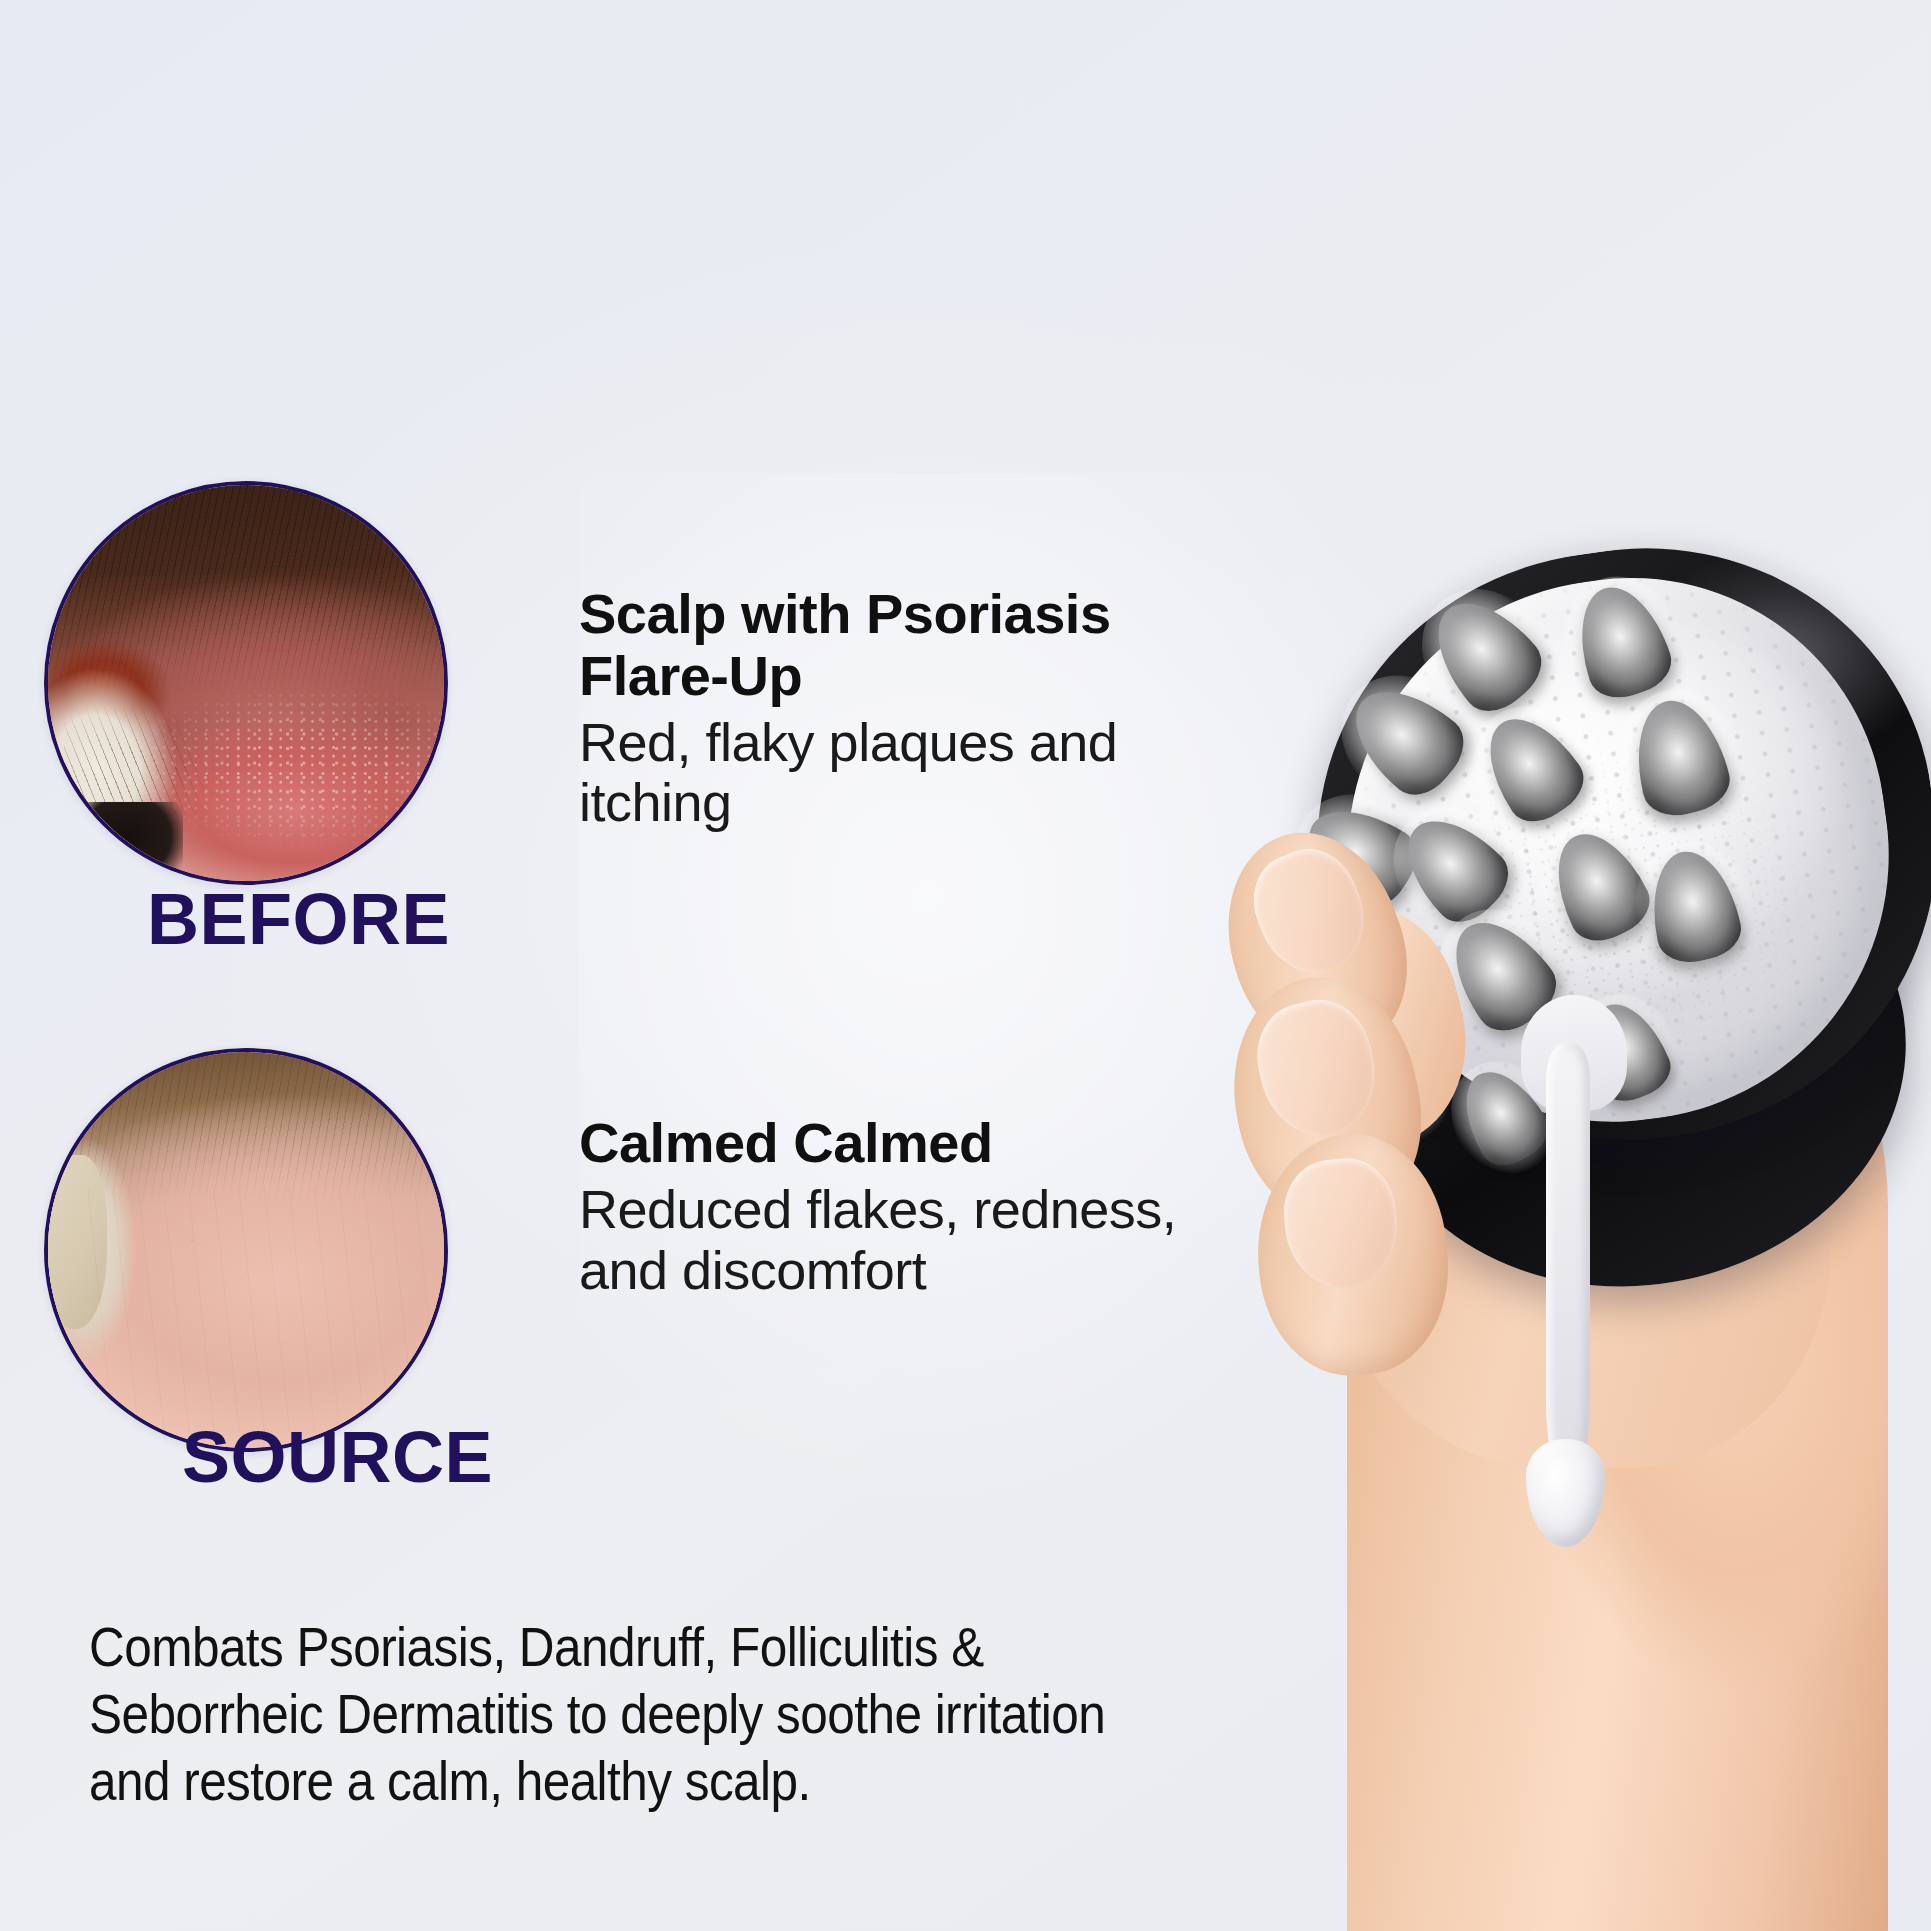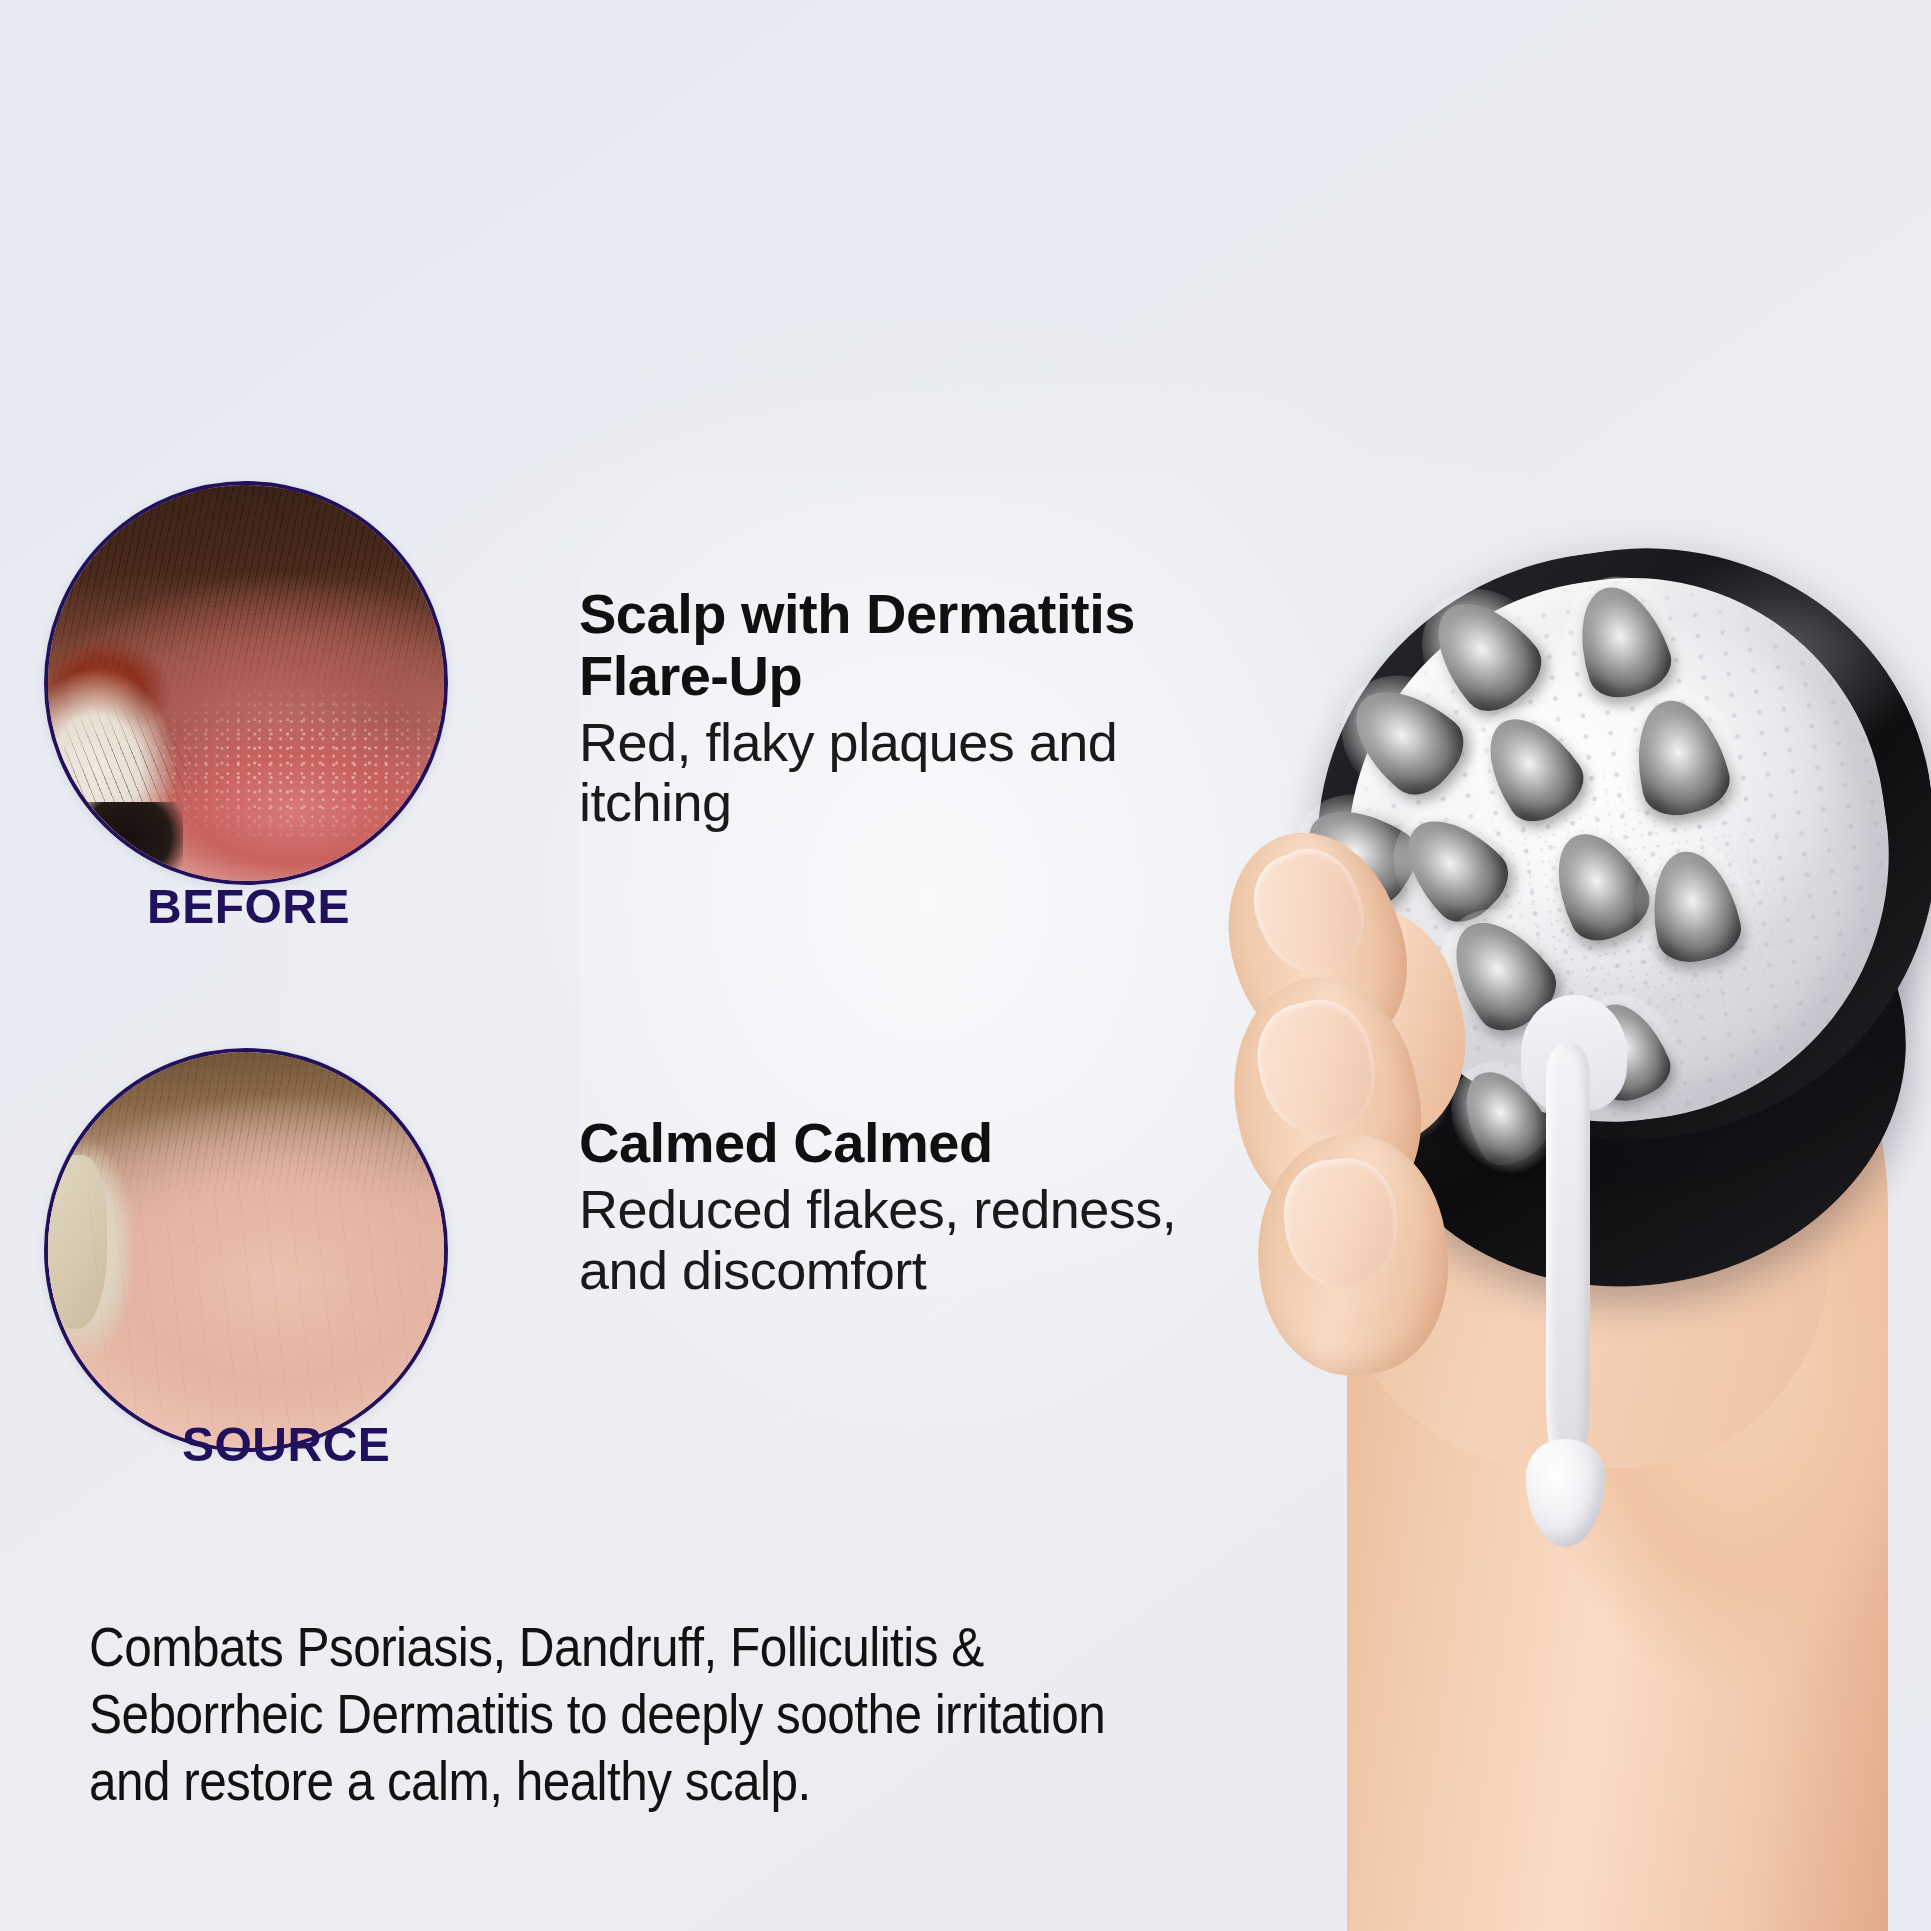--- a/index.html
+++ b/index.html
@@ -128,21 +128,21 @@
     position:absolute; left:-2%; top:26%; width:17%; height:44%;
     border-radius:55% 40% 48% 52%;
     background:linear-gradient(120deg,#e2d8c2 0%, #d5c8ae 60%, #c9b99d 100%);
     opacity:.95;
   }
 
   .circle-label {
     position:absolute;
     color:#21115c;
     font-weight:700;
-    font-size:48px;
+    font-size:72px;
     letter-spacing:0.5px;
     line-height:1;
     z-index:5;
   }
   #label-before { left:147px; top:883px; }
   #label-after  { left:182px; top:1421px; }
 
   
   .feature { position:absolute; width:628px; color:#101010; }
   #feature-1 { left:579px; top:583px; }
@@ -313,21 +313,21 @@
   <div class="photo-circle" id="circle-after">
     <div class="photo-inner after-bg">
       <div class="hair-light"></div>
       <div class="ear"></div>
       <div class="skin-lines"></div>
     </div>
   </div>
   <div class="circle-label" id="label-after">SOURCE</div>
 
   <div class="feature" id="feature-1">
-    <h3>Scalp with Dermatitis Flare-Up</h3>
+    <h3>Scalp with Psoriasis Flare-Up</h3>
     <p>Red, flaky plaques and itching</p>
   </div>
 
   <div class="feature" id="feature-2">
     <h3>Calmed Calmed</h3>
     <p>Reduced flakes, redness, and discomfort</p>
   </div>
 
   <div id="bottom-copy">Combats Psoriasis, Dandruff, Folliculitis &amp; Seborrheic Dermatitis to deeply soothe irritation and restore a calm, healthy scalp.</div>
 

